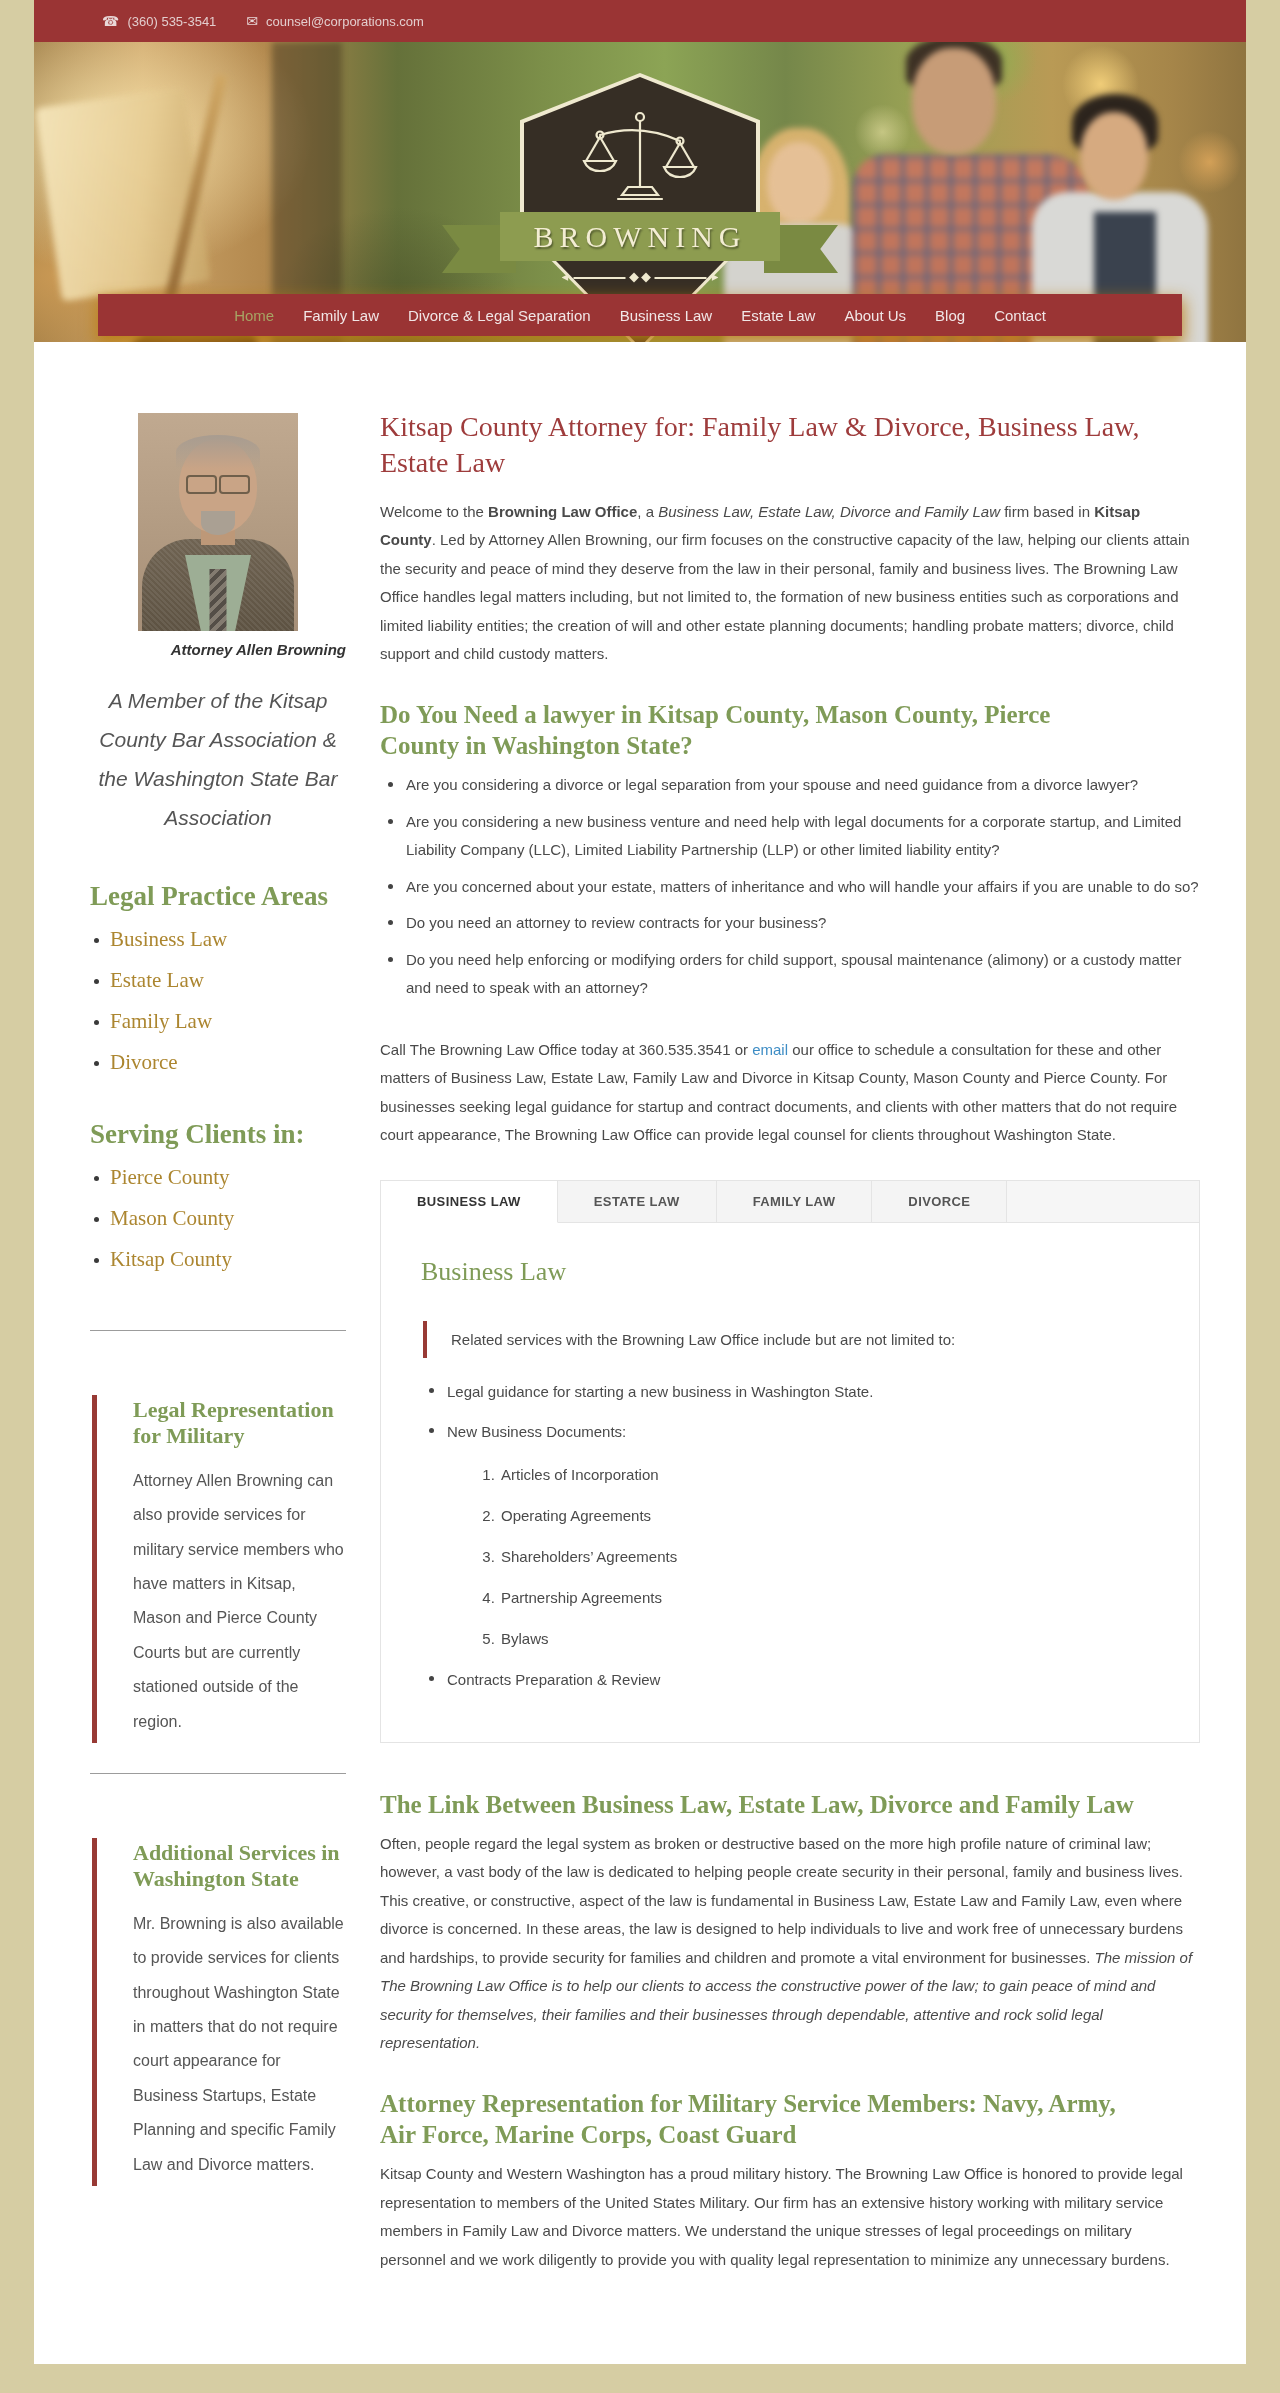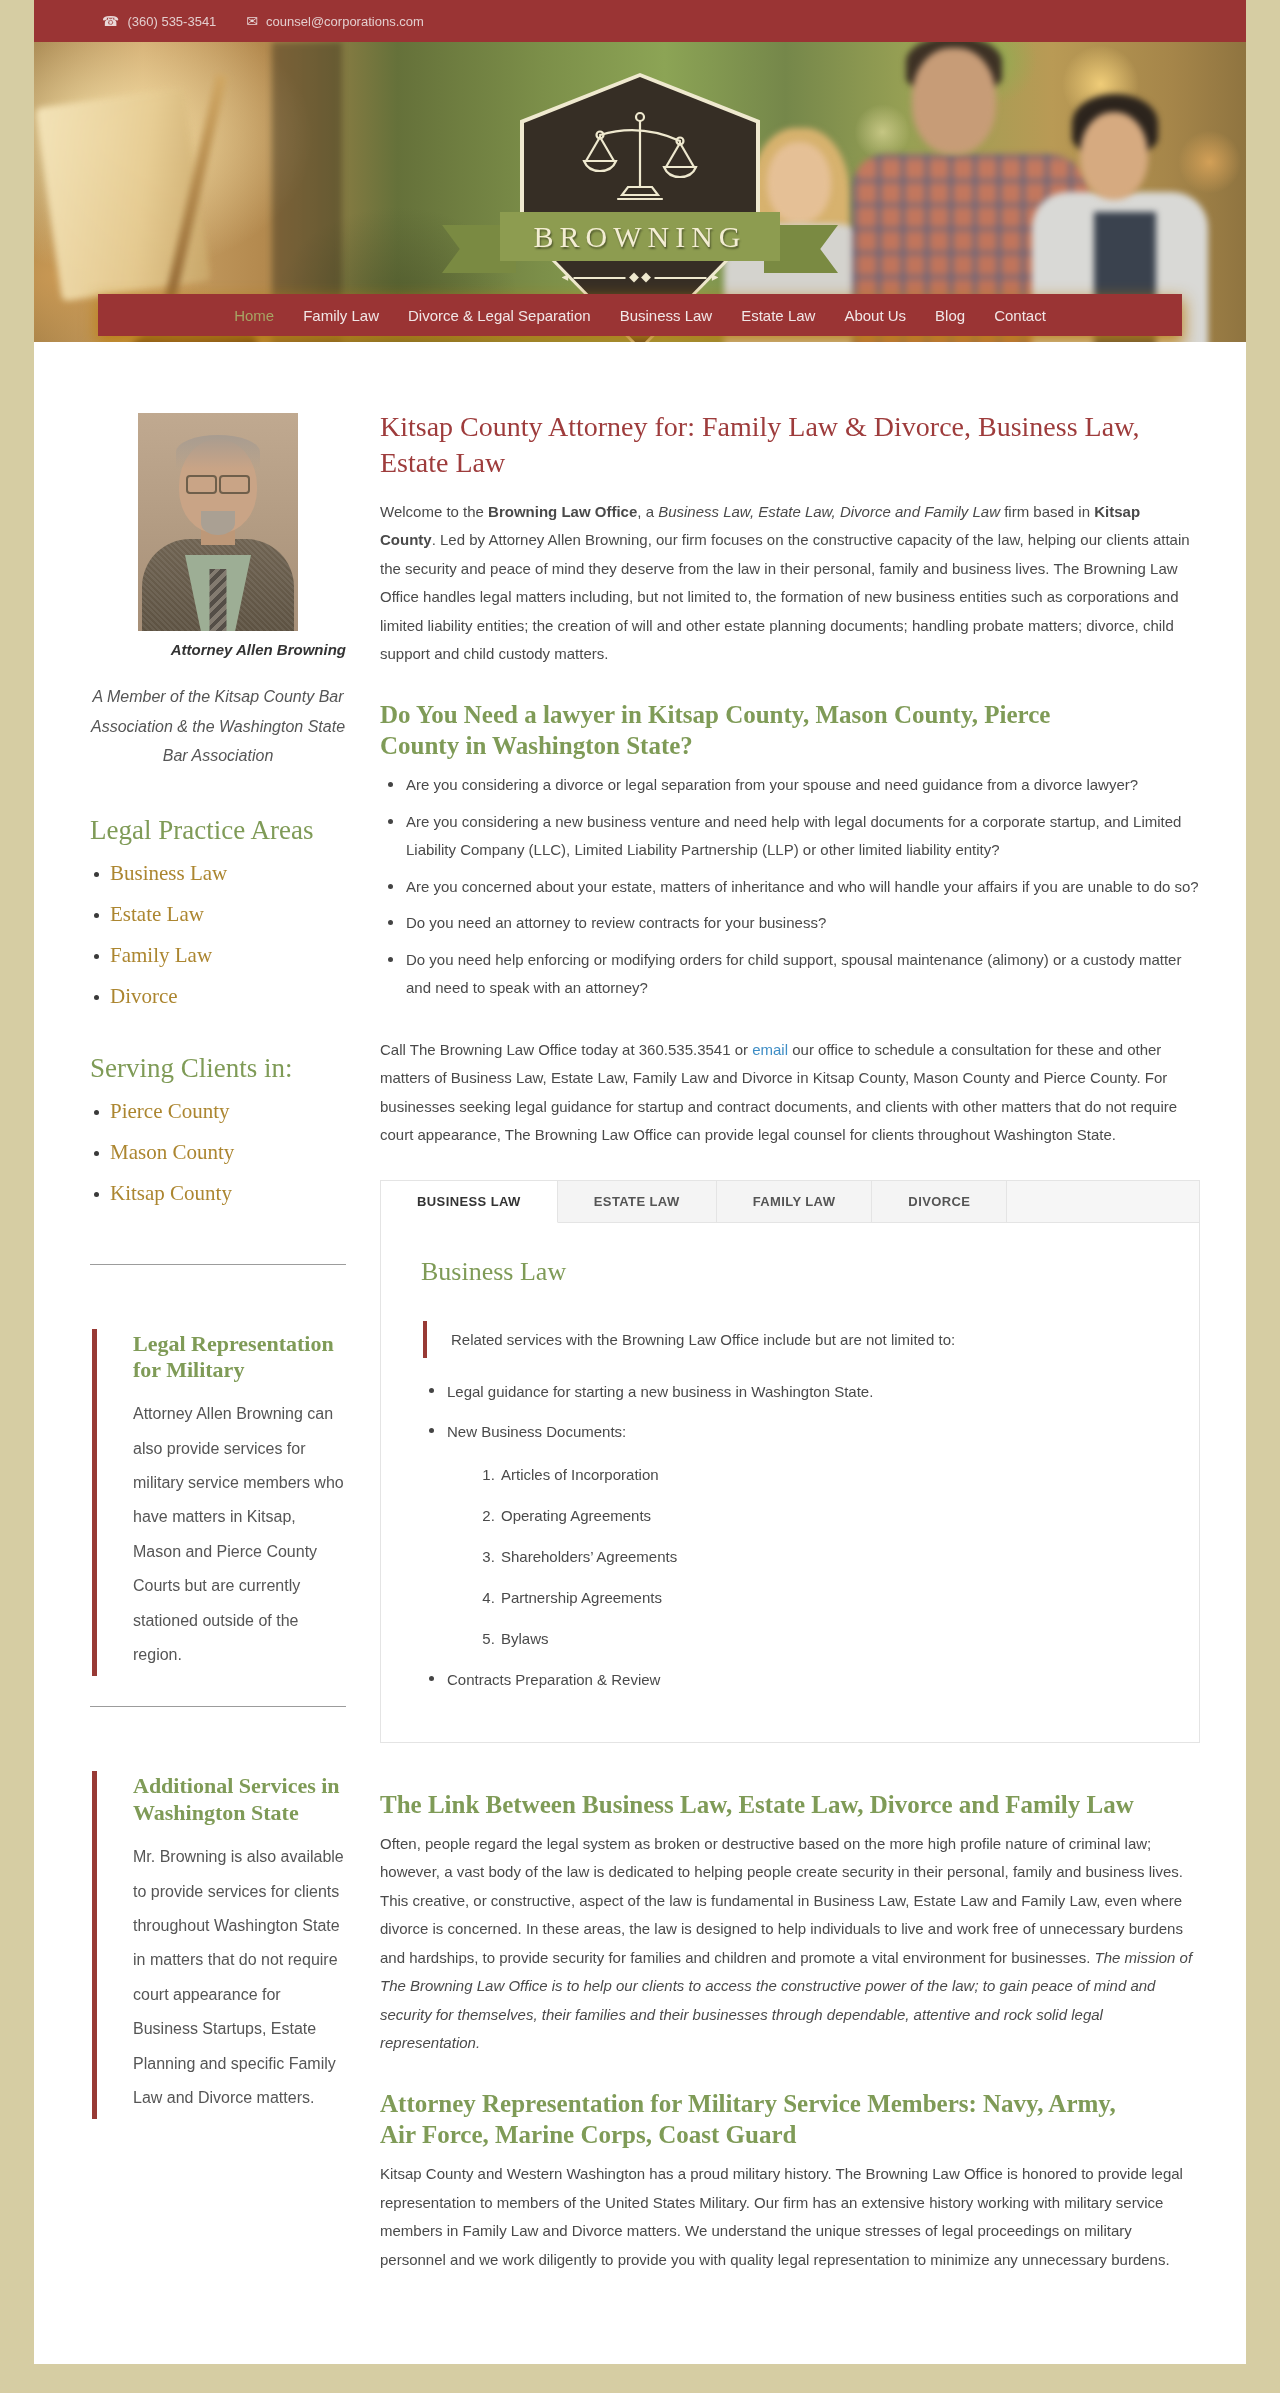--- a/index.html
+++ b/index.html
@@ -118,23 +118,23 @@
   .p-glasses { position:absolute; top:62px; left:50%; transform:translateX(-50%);
     width:66px; height:16px; }
   .p-glasses::before, .p-glasses::after { content:""; position:absolute; top:0; width:27px; height:15px;
     border:2px solid #6f5f4b; border-radius:4px; }
   .p-glasses::before { left:1px; } .p-glasses::after { right:1px; }
   .p-goatee { position:absolute; top:98px; left:50%; transform:translateX(-50%);
     width:34px; height:24px; background:#aaa093; border-radius:0 0 50% 50%; }
 
   .photo-caption { margin-top:10px; text-align:right; font-size:15px; font-weight:bold;
     font-style:italic; color:#333; }
-  .membership { margin-top:24px; text-align:center; font-size:16px; font-style:italic;
+  .membership { margin-top:24px; text-align:center; font-size:21px; font-style:italic;
     color:#555; line-height:1.85; }
-  .side-heading { font-family:"Liberation Serif", serif; font-weight:400; font-size:27px;
+  .side-heading { font-family:"Liberation Serif", serif; font-weight:700; font-size:27px;
     color:#7f9b57; line-height:1.18; margin:44px 0 14px; }
   .side-list { list-style:none; margin:0; padding:0 0 0 2px; }
   .side-list li { position:relative; padding-left:18px; margin-bottom:16px; }
   .side-list li::before { content:""; position:absolute; left:2px; top:11px; width:5px; height:5px;
     border-radius:50%; background:#3a3a3a; }
   .side-list a { font-family:"Liberation Serif", serif; font-size:21px; color:#ac8630;
     text-decoration:none; }
   .side-hr { border:none; border-top:1px solid #9c9c9c; margin:58px 0 0; }
   .side-box { margin:64px 0 0 2px; border-left:5px solid #983a35; padding:2px 0 4px 36px; }
   .side-box h4 { font-family:"Liberation Serif", serif; font-size:22px; font-weight:700;

